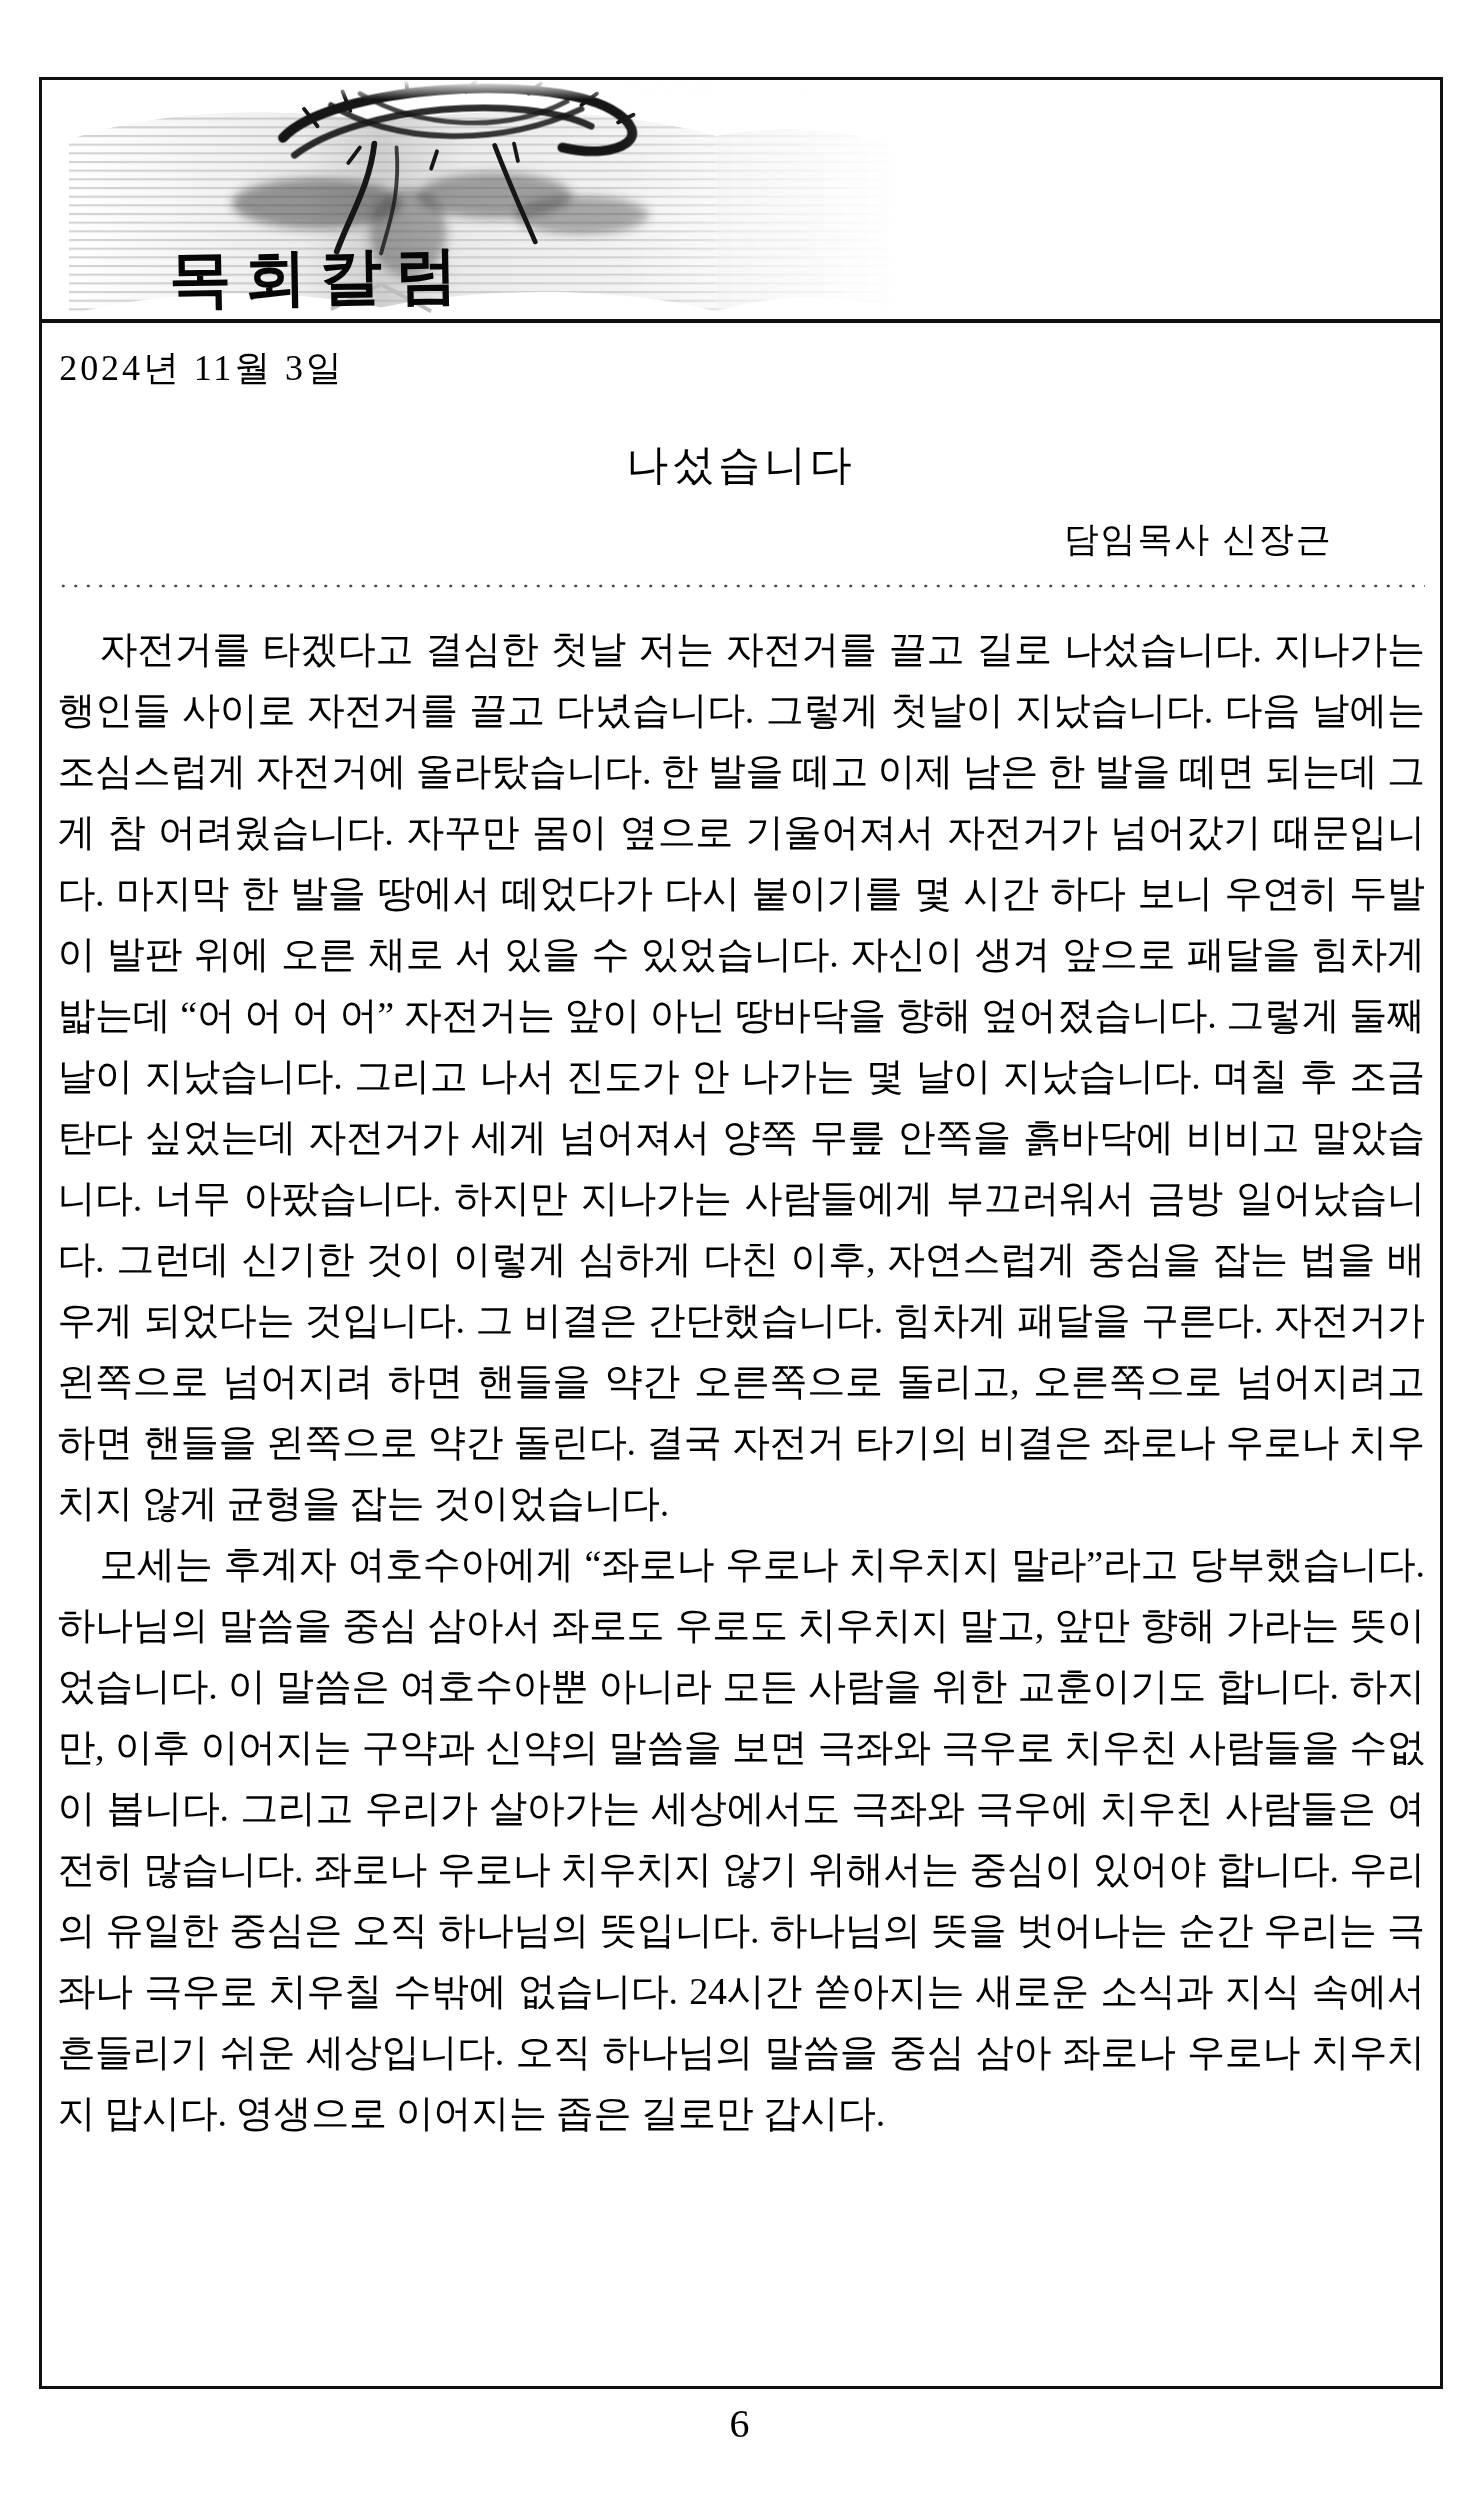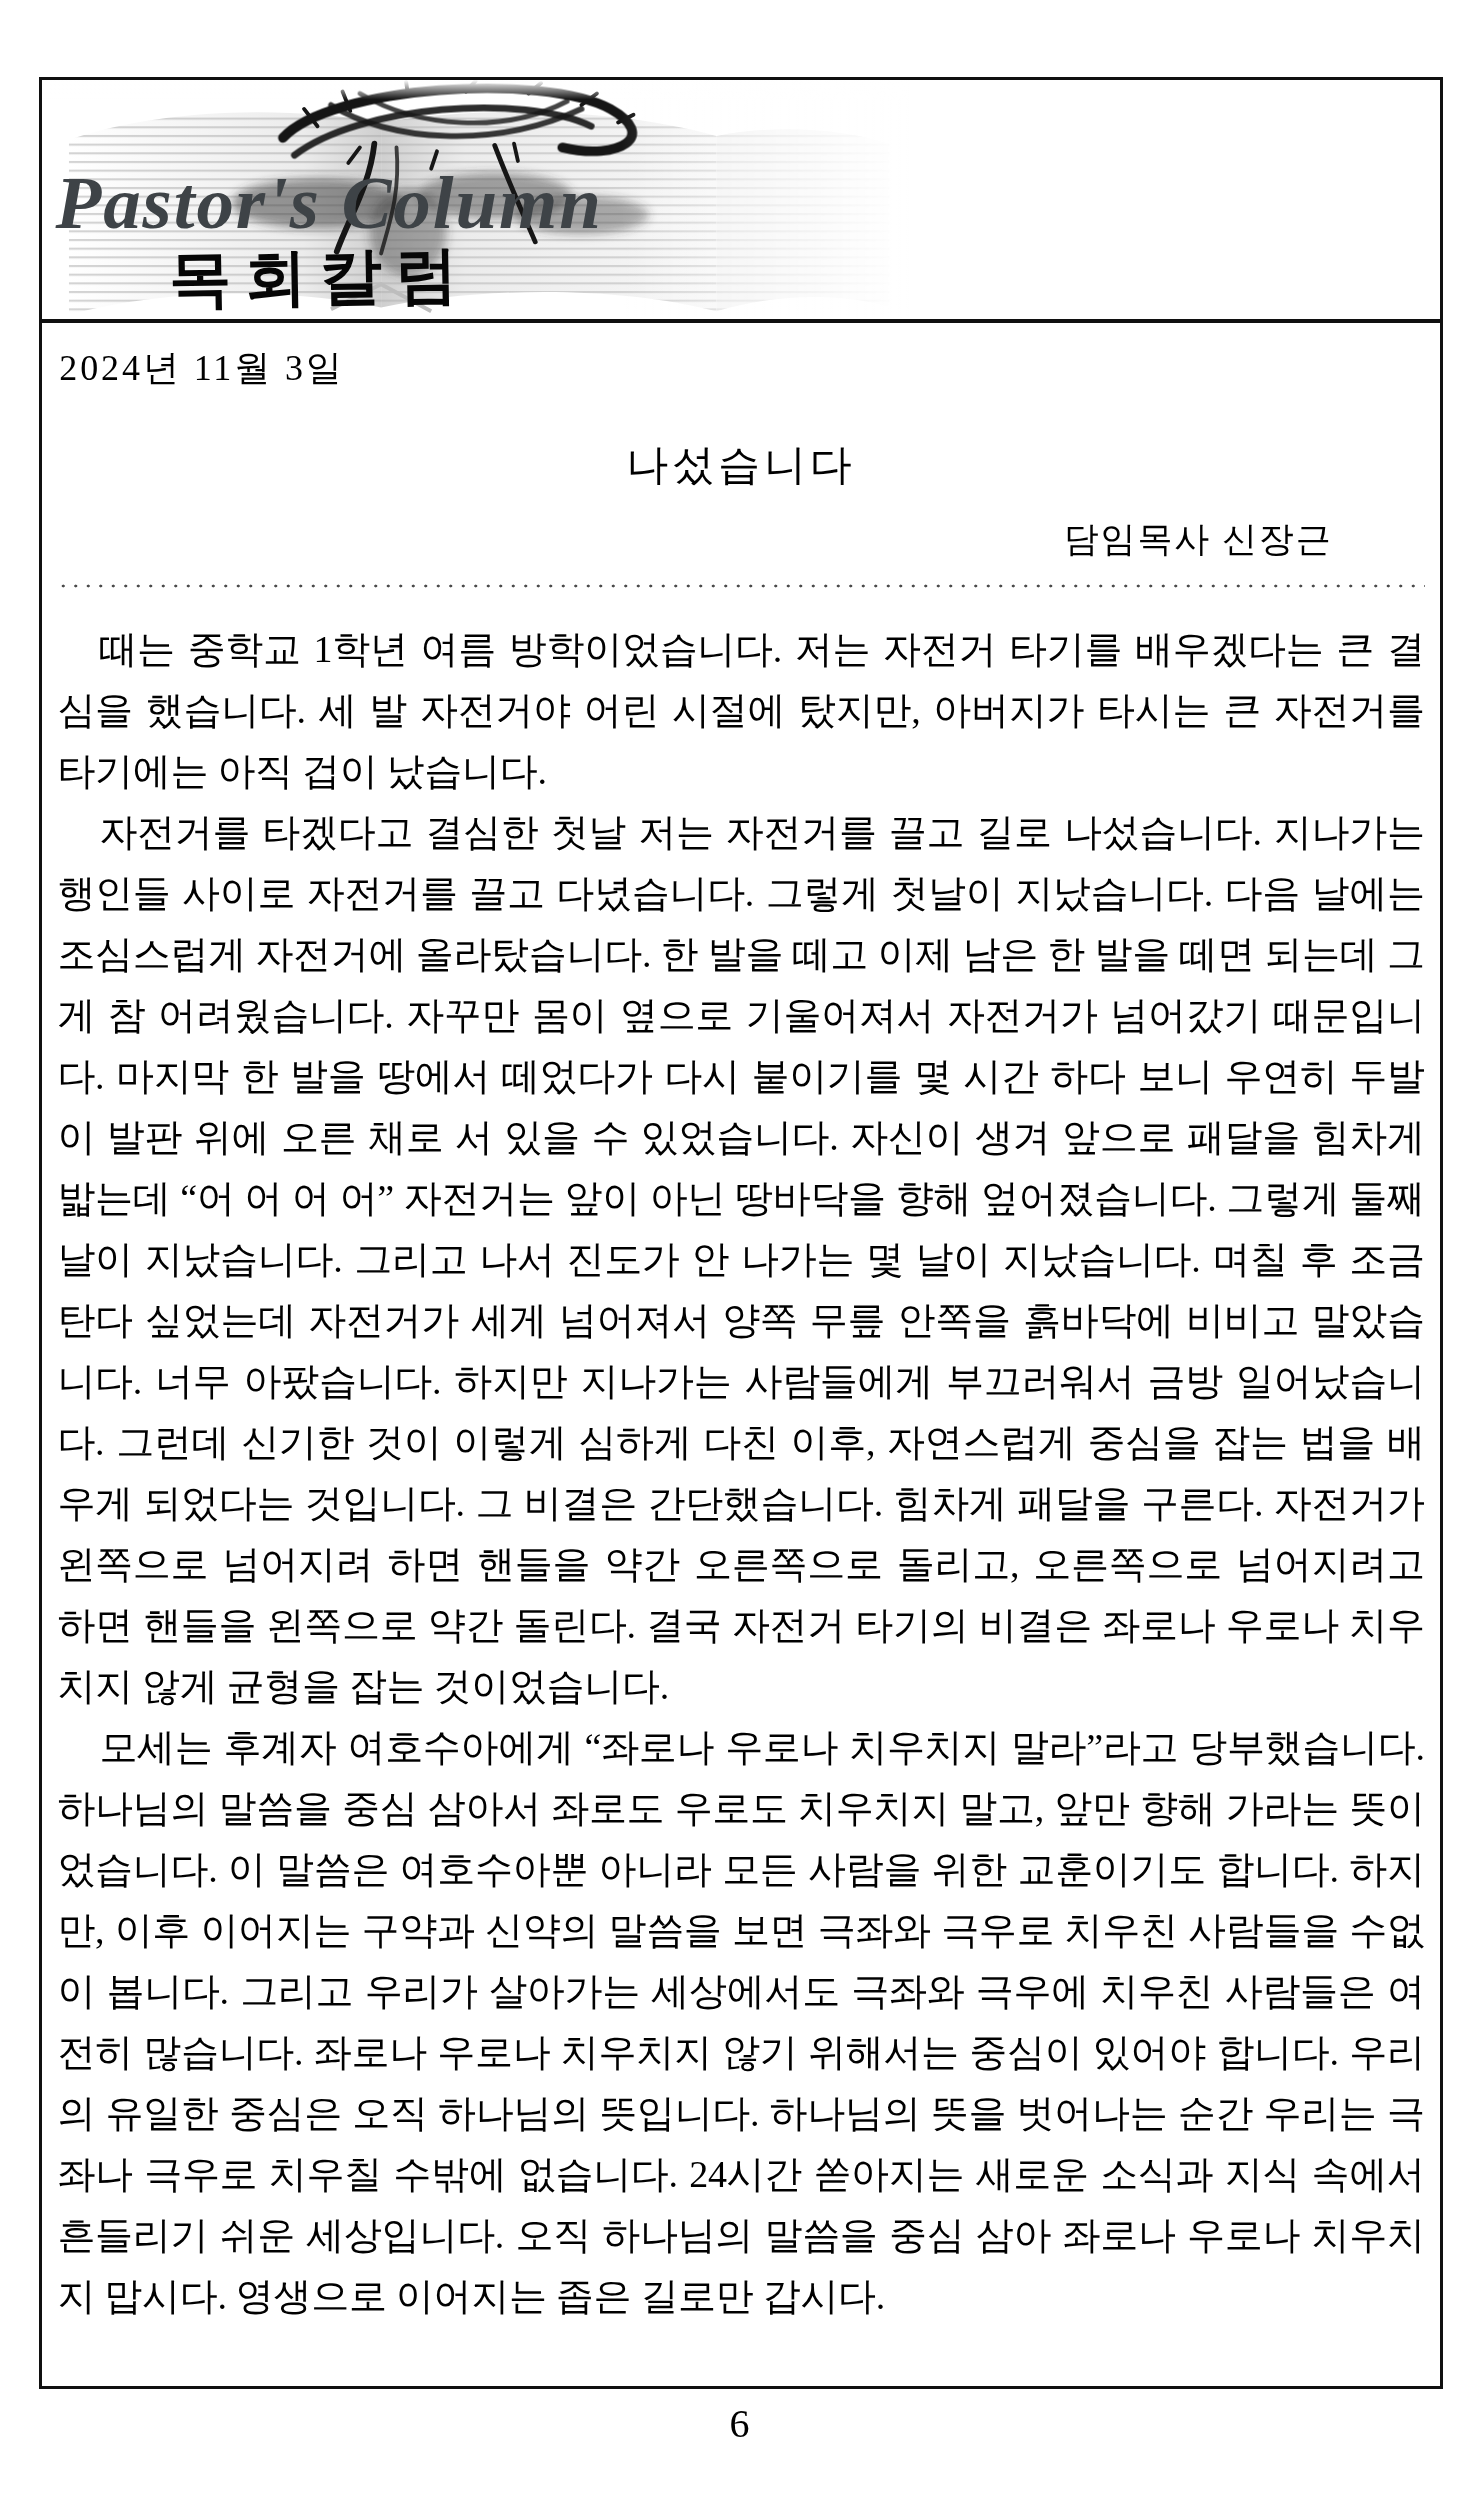--- a/index.html
+++ b/index.html
@@ -182,31 +182,29 @@
         <path d="M598,44 L614,36" stroke-width="4"></path>
         <path d="M330,70 L318,86" stroke-width="4"></path>
         <path d="M410,74 L404,92" stroke-width="4"></path>
         <path d="M490,66 L494,84" stroke-width="4"></path>
       </g>
 
       <rect x="0" y="0" width="900" height="20" fill="url(#fadeT)"></rect>
       <rect x="600" y="0" width="300" height="247" fill="url(#fadeR)"></rect>
     </svg>
 
-    <h1 class="masthead-title">Pastor's Column</h1>
     <div class="masthead-subtitle">목회칼럼</div>
   </div>
 
   <div class="content">
     <div class="date-line">2024년 11월 3일</div>
     <h2 class="article-title">나섰습니다</h2>
     <div class="author-line">담임목사 신장근</div>
     <div class="dotted-rule"></div>
     <div class="article-body">
-        <p class="body-para">때는 중학교 1학년 여름 방학이었습니다. 저는 자전거 타기를 배우겠다는 큰 결심을 했습니다. 세 발 자전거야 어린 시절에 탔지만, 아버지가 타시는 큰 자전거를 타기에는 아직 겁이 났습니다.</p>
         <p class="body-para">자전거를 타겠다고 결심한 첫날 저는 자전거를 끌고 길로 나섰습니다. 지나가는 행인들 사이로 자전거를 끌고 다녔습니다. 그렇게 첫날이 지났습니다. 다음 날에는 조심스럽게 자전거에 올라탔습니다. 한 발을 떼고 이제 남은 한 발을 떼면 되는데 그게 참 어려웠습니다. 자꾸만 몸이 옆으로 기울어져서 자전거가 넘어갔기 때문입니다. 마지막 한 발을 땅에서 떼었다가 다시 붙이기를 몇 시간 하다 보니 우연히 두발이 발판 위에 오른 채로 서 있을 수 있었습니다. 자신이 생겨 앞으로 패달을 힘차게 밟는데 “어 어 어 어” 자전거는 앞이 아닌 땅바닥을 향해 엎어졌습니다. 그렇게 둘째 날이 지났습니다. 그리고 나서 진도가 안 나가는 몇 날이 지났습니다. 며칠 후 조금 탄다 싶었는데 자전거가 세게 넘어져서 양쪽 무릎 안쪽을 흙바닥에 비비고 말았습니다. 너무 아팠습니다. 하지만 지나가는 사람들에게 부끄러워서 금방 일어났습니다. 그런데 신기한 것이 이렇게 심하게 다친 이후, 자연스럽게 중심을 잡는 법을 배우게 되었다는 것입니다. 그 비결은 간단했습니다. 힘차게 패달을 구른다. 자전거가 왼쪽으로 넘어지려 하면 핸들을 약간 오른쪽으로 돌리고, 오른쪽으로 넘어지려고 하면 핸들을 왼쪽으로 약간 돌린다. 결국 자전거 타기의 비결은 좌로나 우로나 치우치지 않게 균형을 잡는 것이었습니다.</p>
         <p class="body-para">모세는 후계자 여호수아에게 “좌로나 우로나 치우치지 말라”라고 당부했습니다. 하나님의 말씀을 중심 삼아서 좌로도 우로도 치우치지 말고, 앞만 향해 가라는 뜻이었습니다. 이 말씀은 여호수아뿐 아니라 모든 사람을 위한 교훈이기도 합니다. 하지만, 이후 이어지는 구약과 신약의 말씀을 보면 극좌와 극우로 치우친 사람들을 수없이 봅니다. 그리고 우리가 살아가는 세상에서도 극좌와 극우에 치우친 사람들은 여전히 많습니다. 좌로나 우로나 치우치지 않기 위해서는 중심이 있어야 합니다. 우리의 유일한 중심은 오직 하나님의 뜻입니다. 하나님의 뜻을 벗어나는 순간 우리는 극좌나 극우로 치우칠 수밖에 없습니다. 24시간 쏟아지는 새로운 소식과 지식 속에서 흔들리기 쉬운 세상입니다. 오직 하나님의 말씀을 중심 삼아 좌로나 우로나 치우치지 맙시다. 영생으로 이어지는 좁은 길로만 갑시다.</p>
       </div>
   </div>
 
 </div>
 
 <div class="page-number">6</div>
 
 

